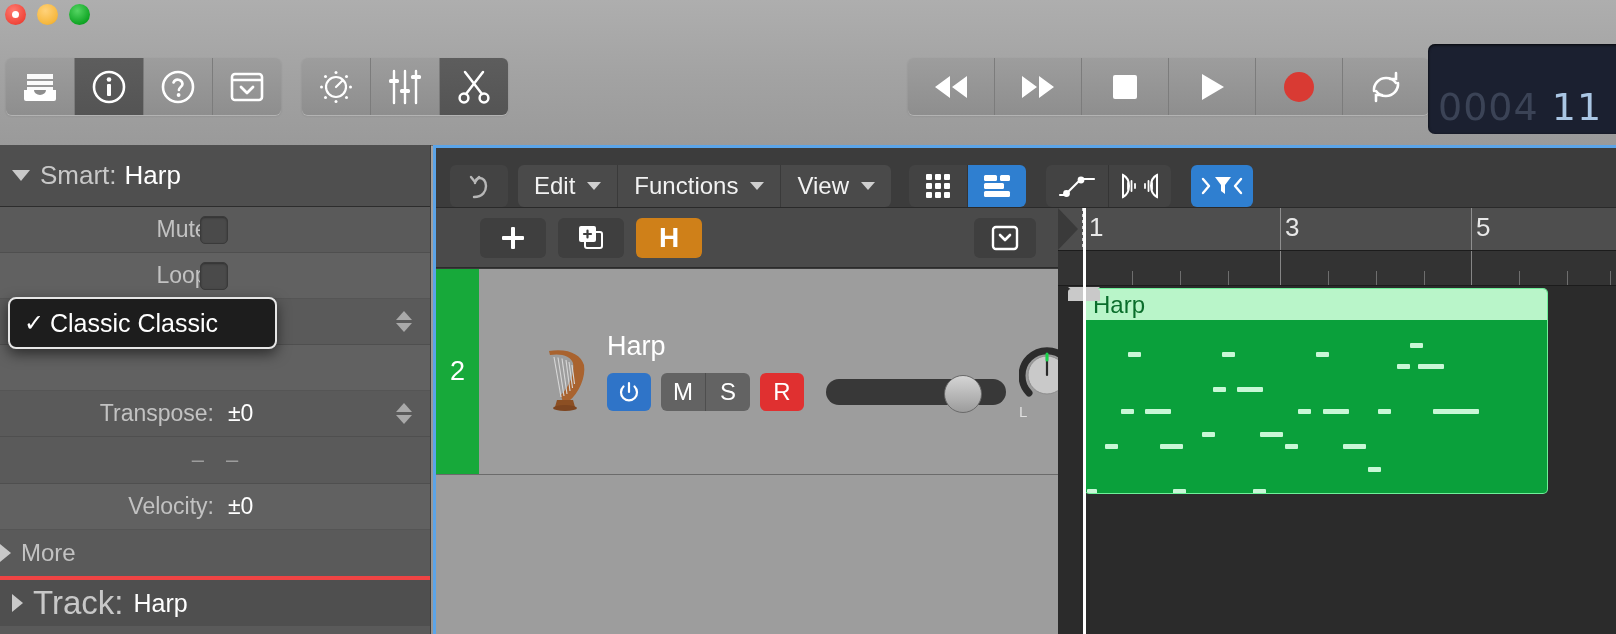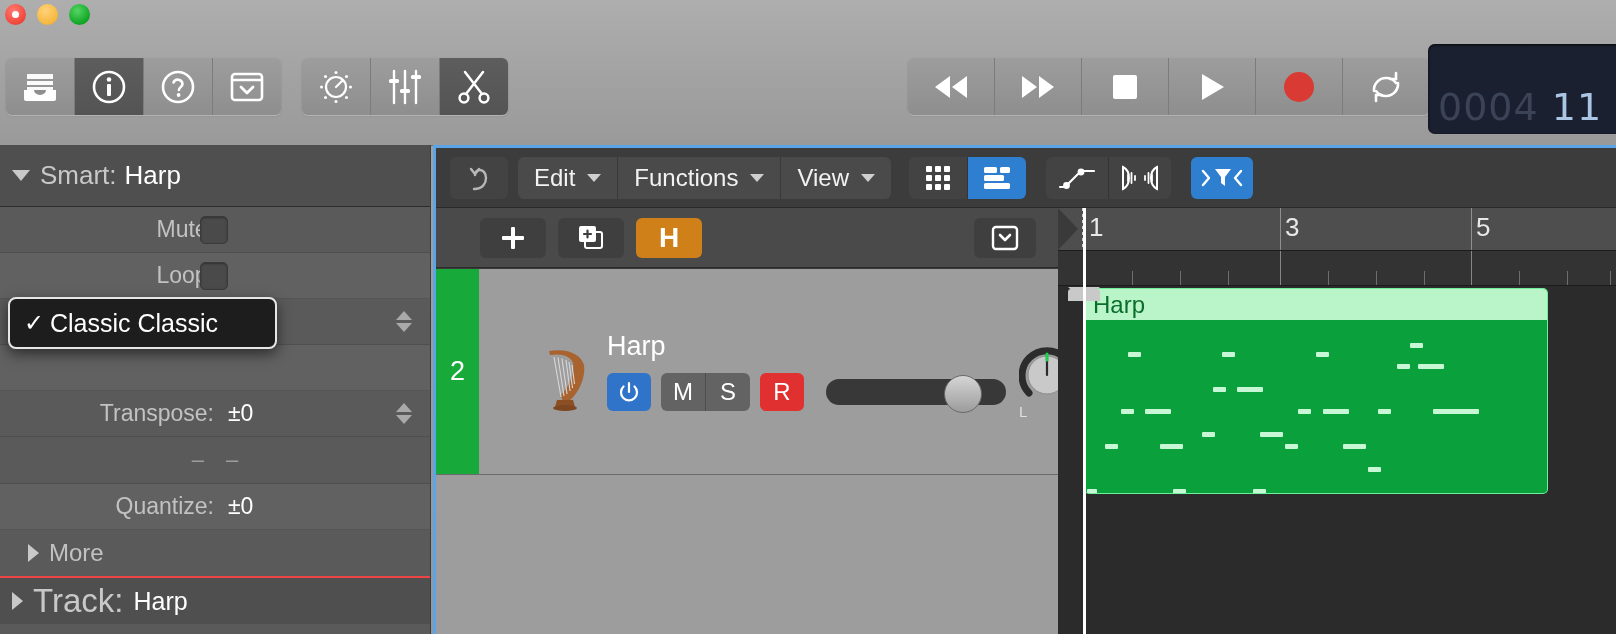--- a/index.html
+++ b/index.html
@@ -131,22 +131,22 @@
   }
   .stepper i.up   { border-bottom: 9px solid #a9a9a9; }
   .stepper i.down { border-top: 9px solid #a9a9a9; }
 
   .dashrow {
     height: 46px; display: flex; align-items: center; justify-content: center;
     gap: 22px; color: #9d9d9d; font-size: 22px;
     border-bottom: 1px solid rgba(0,0,0,.12);
   }
   .morerow {
-    height: 46px; display: flex; align-items: center; padding-left: 28px;
-    border-bottom: 2px solid #ef4444;
+    height: 46px; display: flex; align-items: center; padding-left: 0;
+    border-bottom: 4px solid #ef4444;
   }
   .morerow span { color: #c2c2c2; font-size: 24px; }
   .trackrow {
     height: 46px; display: flex; align-items: center; padding-left: 12px;
     background: #4f4f4f;
   }
   .trackrow .lbl { color: #c8c8c8; font-size: 33px; }
   .trackrow .val { color: #ffffff; font-size: 25px; margin-left: 10px; }
 
   
@@ -177,21 +177,21 @@
     width: 1183px; height: 489px;
     border: 3px solid #5ba4e8;
     border-right: none; border-bottom: none;
     box-sizing: border-box;
     background: #3a3a3a;
     overflow: hidden;
   }
   .ed-toolbar {
     position: relative;
     height: 60px; background: #3c3c3c;
-    display: flex; align-items: center;
+    display: flex; align-items: flex-end;
     padding-left: 14px; gap: 10px;
     box-sizing: border-box;
     border-bottom: 1px solid #2a2a2a;
   }
   .ebtn {
     height: 42px; border-radius: 6px;
     background: #4a4a4a;
     display: flex; align-items: center; justify-content: center;
     color: #f0f0f0; cursor: default;
   }
@@ -536,21 +536,21 @@
         <i class="down"></i>
       </div>
     </div>
 
     <div class="dashrow">
       <span>–</span>
       <span>–</span>
     </div>
 
     <div class="row alt">
-      <span class="rlabel">Quantize:</span>
+      <span class="rlabel">Velocity:</span>
       <span class="rvalue">±0</span>
     </div>
 
     <div class="morerow">
       <div class="disc right"></div>
       <span>More</span>
     </div>
 
     <div class="trackrow">
       <div class="disc right"></div>

